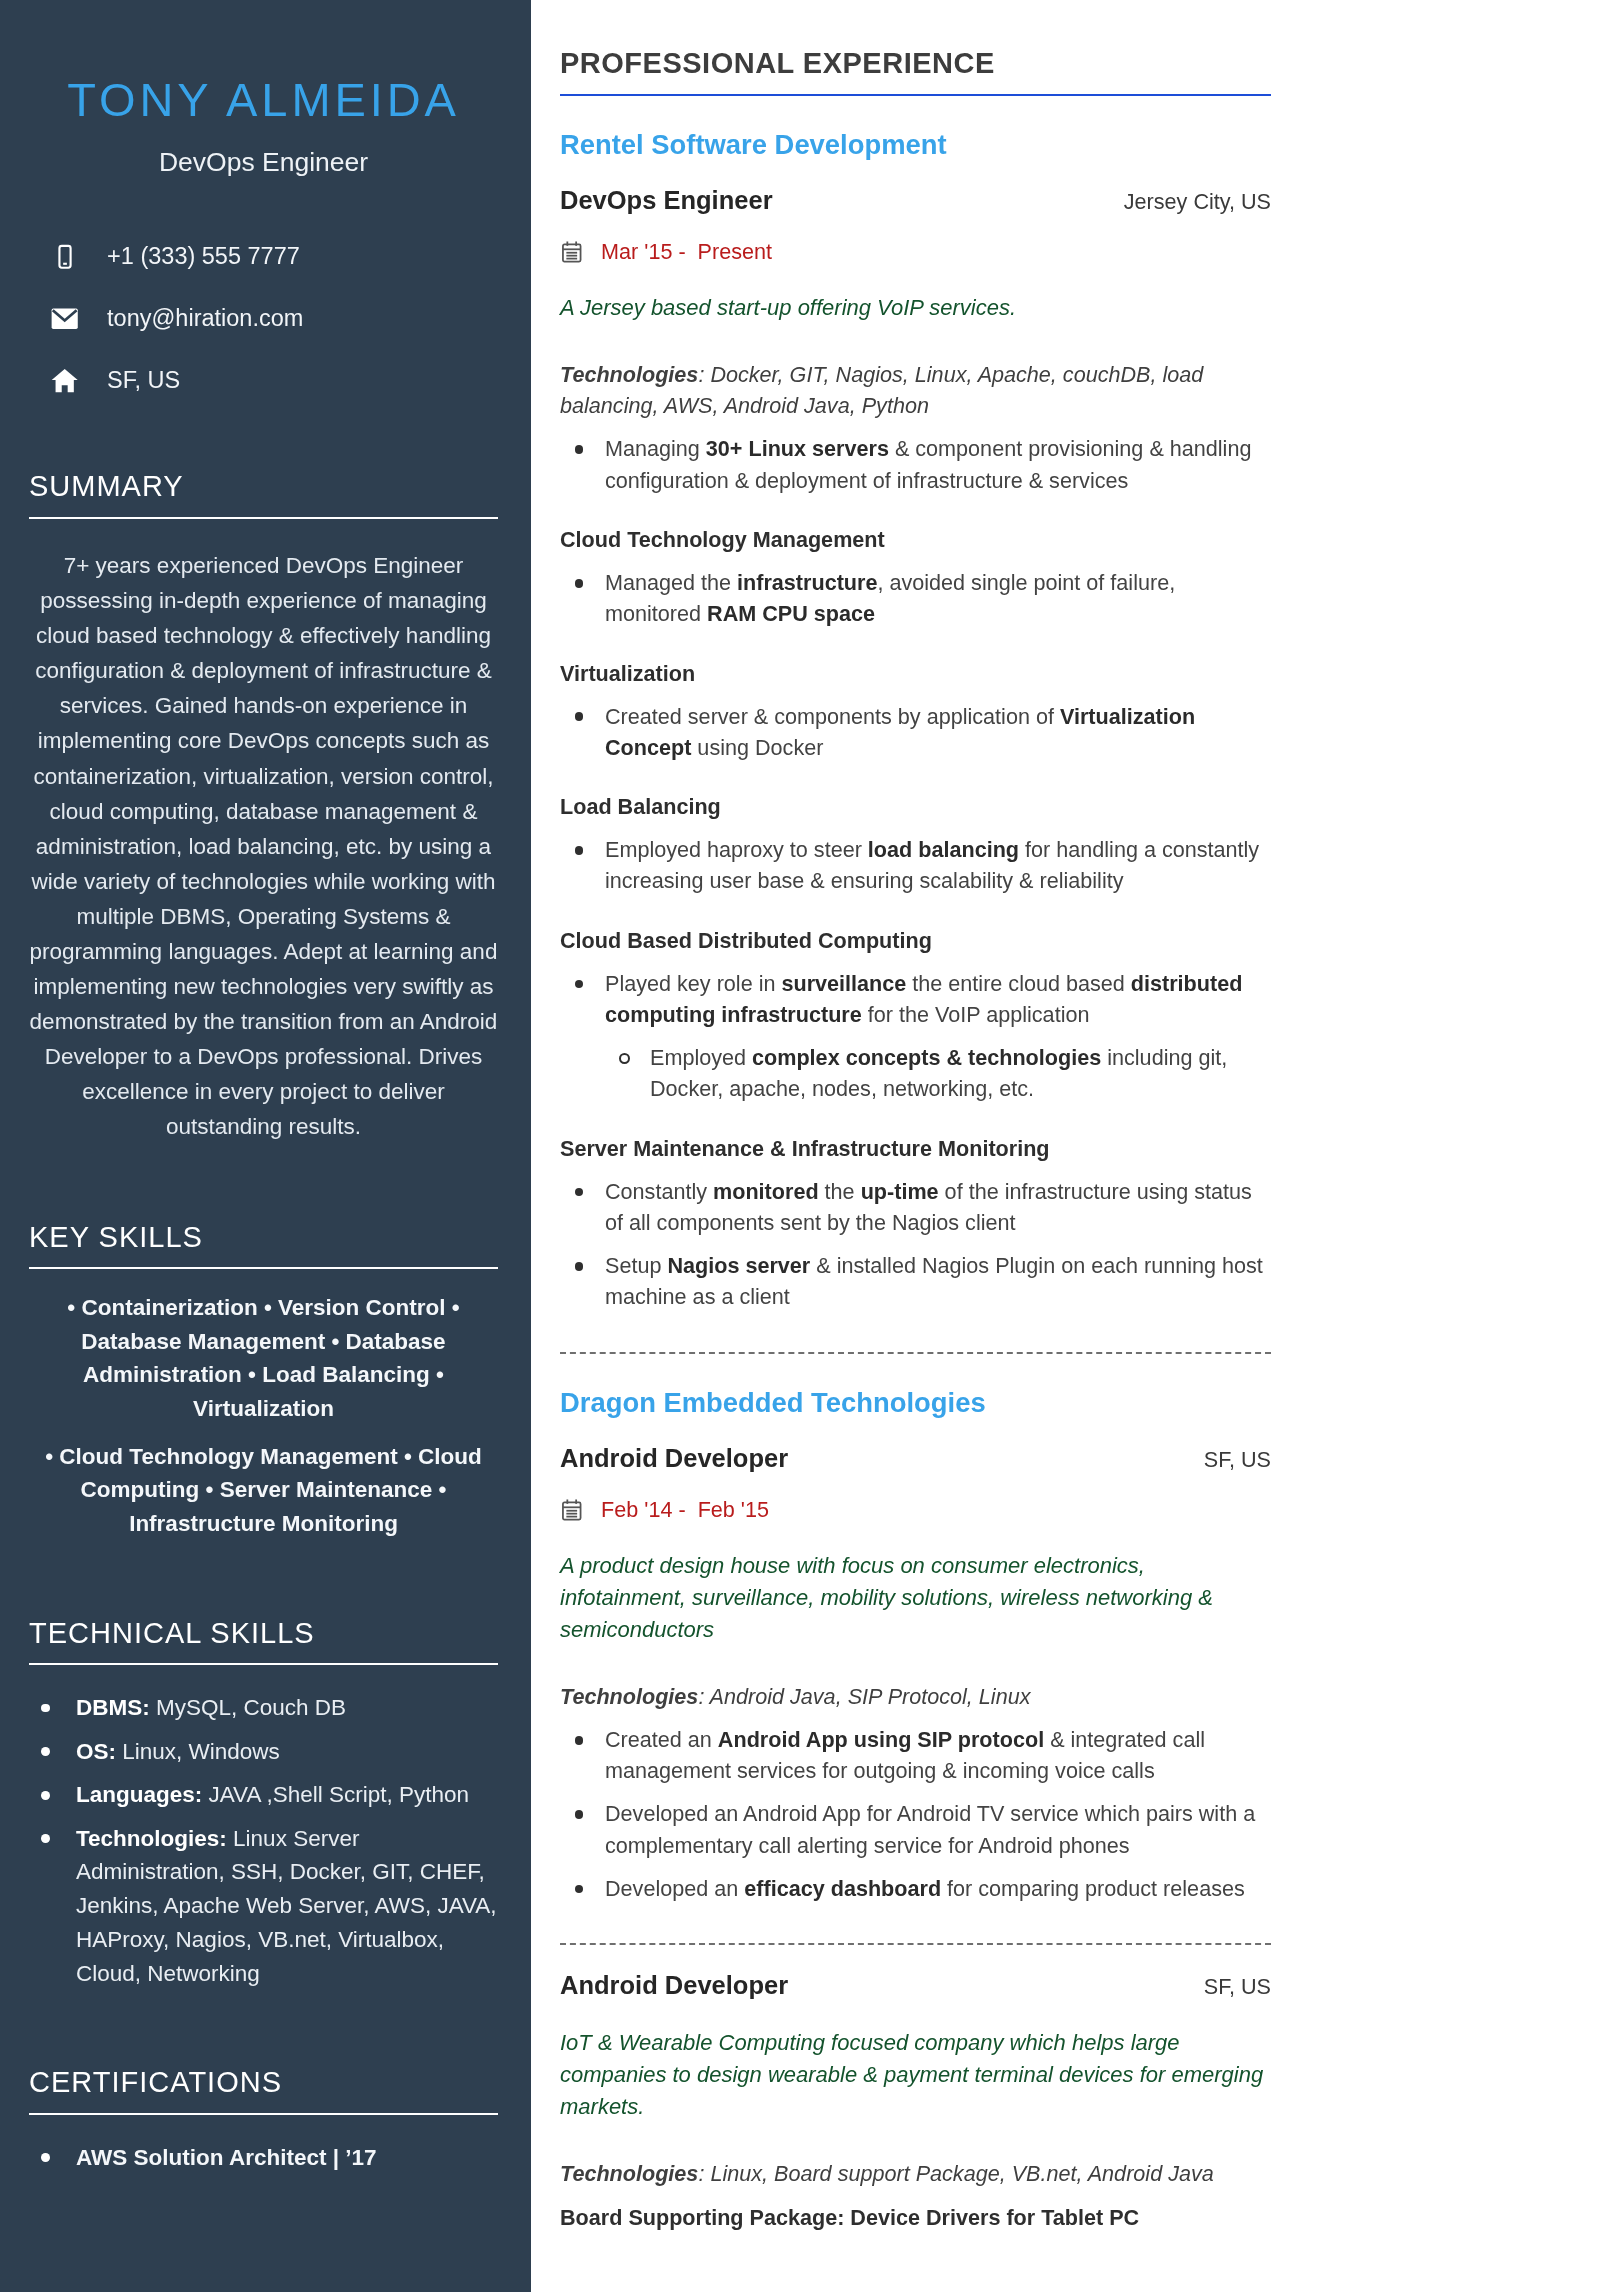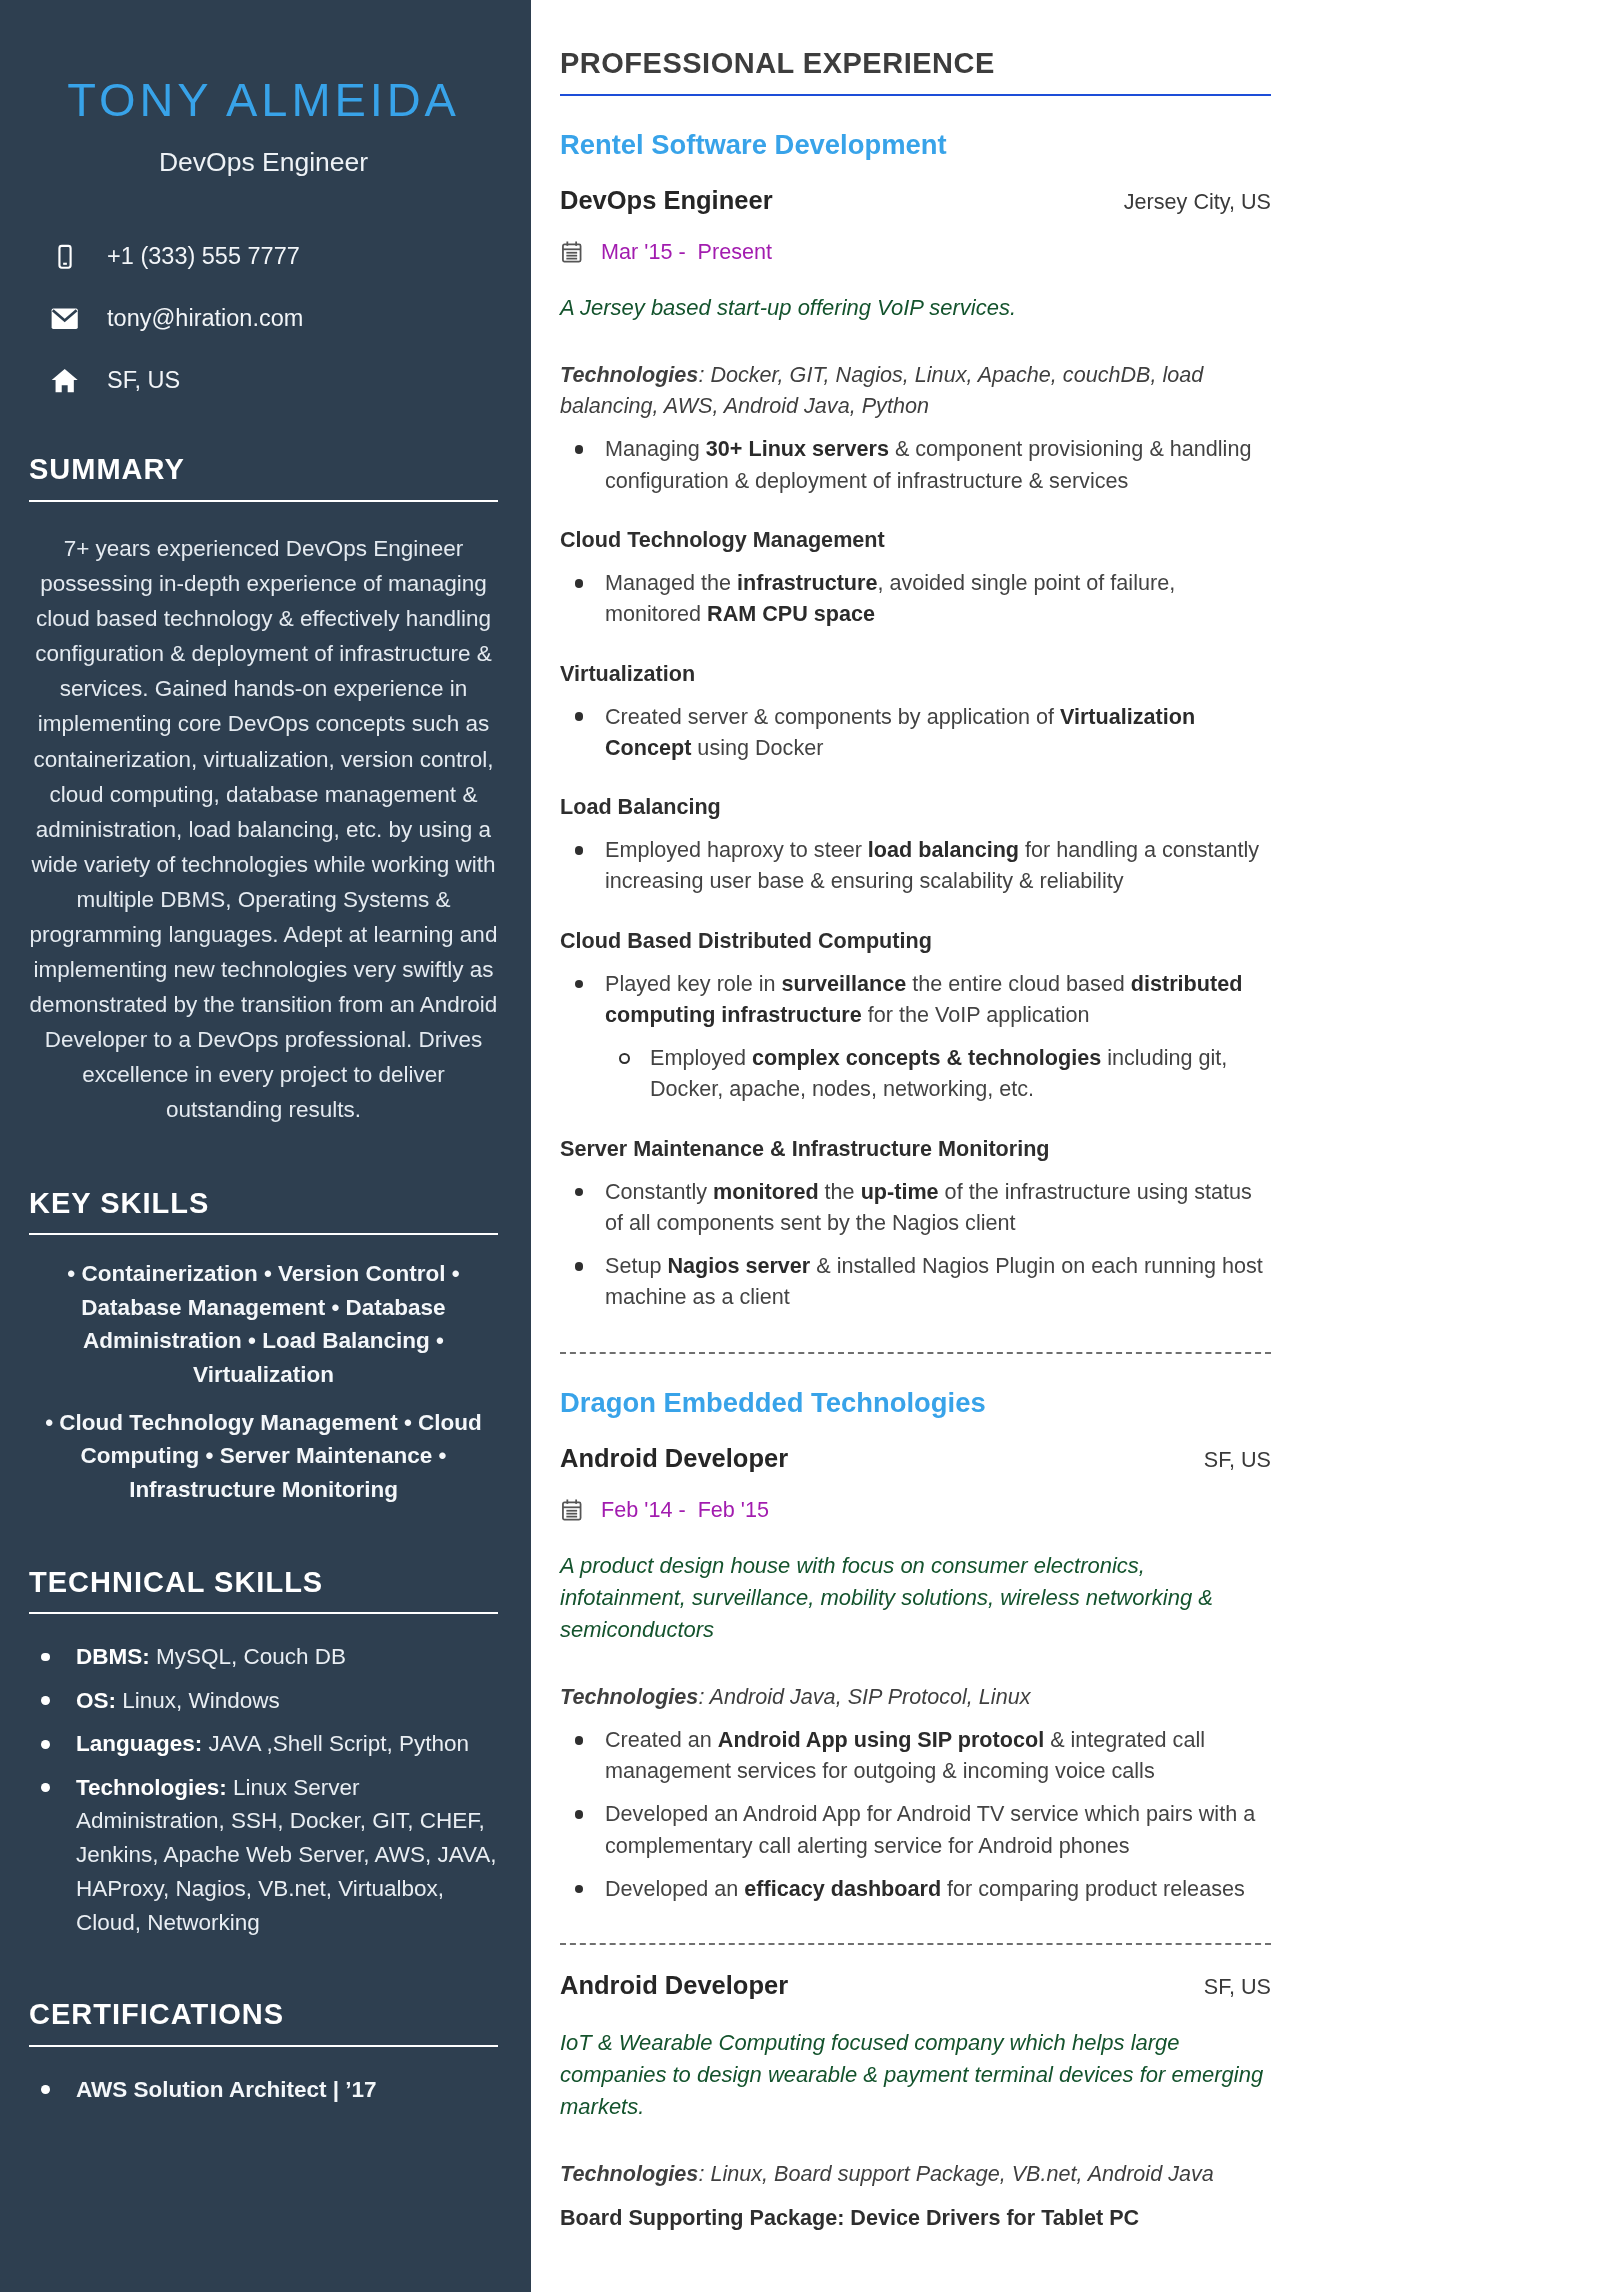--- a/index.html
+++ b/index.html
@@ -17,22 +17,22 @@
     font-size:47px;font-weight:400;letter-spacing:3.9px;line-height:1.1;
   }
   .role{
     text-align:center;font-size:26.5px;margin-top:21.6px;color:#eef2f6;font-weight:400;
   }
   .contacts{list-style:none;margin:65px 0 0;padding:0 0 0 19.6px;}
   .contact-row{display:flex;align-items:center;margin-bottom:35px;font-size:23.5px;color:#f2f5f8;}
   .cicon{width:33px;display:flex;justify-content:center;align-items:center;margin-right:25.5px;color:#ffffff;}
   .cicon svg{display:block;}
   .side-head{
-    font-size:29px;font-weight:700;letter-spacing:1px;color:#ffffff;
-    margin:59px 0 0;padding-bottom:13.7px;border-bottom:2.9px solid #ffffff;
+    font-size:29px;font-weight:400;letter-spacing:1px;color:#ffffff;
+    margin:76px 0 0;padding-bottom:13.7px;border-bottom:2.9px solid #ffffff;
   }
   .summary-text{
     font-size:22.5px;line-height:1.56;text-align:center;margin:29px 0 0;color:#e4eaf0;
   }
   .skill-line{
     font-size:22.5px;line-height:1.5;text-align:center;font-weight:700;color:#f4f7fa;margin:13.7px 0 0;
   }
   .skills-wrap{margin-top:21.6px;}
   .side-list{list-style:none;margin:25.5px 0 0;padding:0;}
   .side-li{position:relative;padding-left:47px;font-size:22.5px;line-height:1.5;margin-top:9.8px;color:#e9eef3;}
@@ -44,21 +44,21 @@
   
   .content{flex:1;box-sizing:border-box;padding:47px 61px 0 29px;color:#434343;}
   .main-heading{
     margin:0;font-size:29px;font-weight:700;letter-spacing:0.5px;color:#3d3d3d;
     padding-bottom:13.7px;border-bottom:2px solid #1d4ed8;
   }
   .company{font-size:27.4px;color:var(--accent,#38a3e9);font-weight:700;margin:33px 0 0;}
   .title-row{display:flex;justify-content:space-between;align-items:baseline;margin-top:25.5px;}
   .job-title{font-size:25.5px;font-weight:700;color:#262626;}
   .location{font-size:21.6px;color:#3a3a3a;}
-  .date-row{display:flex;align-items:center;margin-top:23.5px;color:#a21caf;}
+  .date-row{display:flex;align-items:center;margin-top:23.5px;color:#b91c1c;}
   .date-row .cal{margin-right:17.6px;color:#555555;display:flex;}
   .date-text{font-size:21.6px;white-space:pre-wrap;}
   .about{font-style:italic;font-size:22px;color:#14532d;margin:27.4px 0 0;line-height:1.45;}
   .techline{font-style:italic;font-size:21.6px;color:#3f3f3f;margin:35px 0 0;line-height:1.45;}
   .techline b{font-weight:700;}
   .blist{list-style:none;margin:7.8px 0 0;padding:0;}
   .b-li{position:relative;padding-left:45px;font-size:21.6px;line-height:1.45;margin-top:11.8px;color:#434343;}
   .b-li::before{content:"";position:absolute;left:14.7px;top:11.8px;width:8.8px;height:8.8px;border-radius:50%;background:#2f2f2f;}
   .b-li.sub{padding-left:90px;}
   .b-li.sub::before{left:59px;background:transparent;border:2.5px solid #2f2f2f;width:6.9px;height:6.9px;top:10.8px;}

